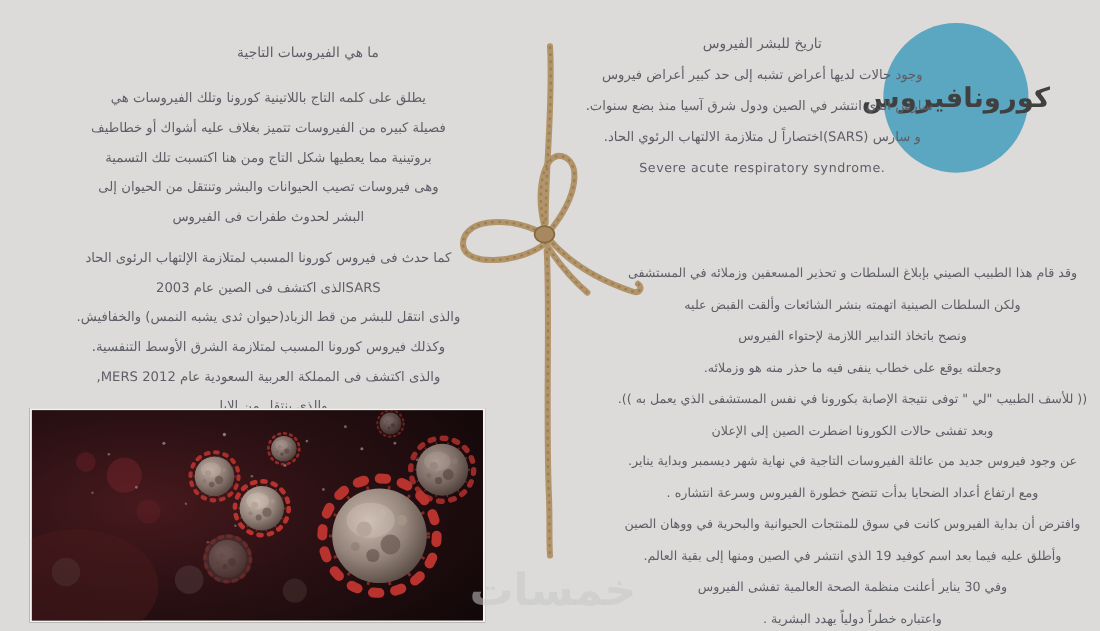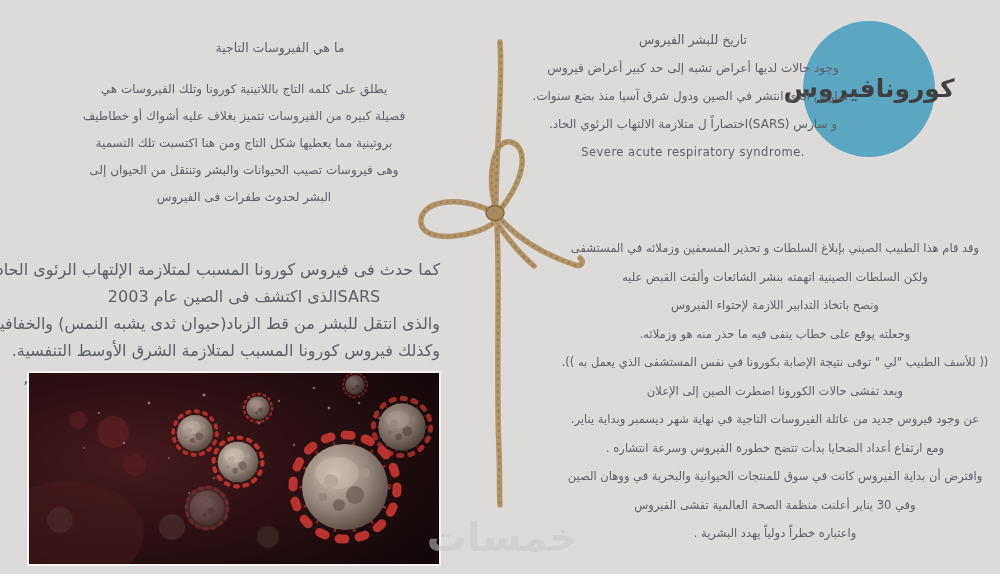--- a/index.html
+++ b/index.html
@@ -8,21 +8,21 @@
     background:#dcdbd9; color:#5e5e67;
     font-family:"DejaVu Sans", sans-serif;
   }
   p { margin:0; white-space:nowrap; text-align:center; }
   .col { position:absolute; }
   .rb1 { top:26px;  left:538px; width:310px; line-height:28px;   font-size:12px; }
   .rb1 .sec-title { font-size:12.5px; }
   .rb2 { top:234px; left:552px; width:446px; line-height:28.5px; font-size:11.5px; }
   .ltitle { position:absolute; top:40px; left:80px; width:400px; font-size:12.5px; }
   .lb1 { top:76px;  left:48px; width:392px; line-height:27px; font-size:12px; }
-  .lb2 { top:221px; left:48px; width:392px; line-height:27px; font-size:16px;margin-top:35px; }
+  .lb2 { top:221px; left:48px; width:392px; line-height:27px; font-size:12px; }
   .latin { font-size:11.5px; letter-spacing:0.5px; }
   .badge {
     position:absolute; left:803px; top:21px; width:132px; height:136px;
     border-radius:50%; background:#5ba6c0;
     display:flex; align-items:center; justify-content:center;
     color:#404040; font-size:25px; font-weight:bold; line-height:1.28;
   }
   .photo {
     position:absolute; left:27px; top:371px; width:410px; height:191px;
     border:2px solid #f4f3f1; background:#150a0b;
@@ -72,20 +72,21 @@
   <div class="col rb2" dir="rtl">
     <p>وقد قام هذا الطبيب الصيني بإبلاغ السلطات و تحذير المسعفين وزملائه في المستشفى</p>
     <p>ولكن السلطات الصينية اتهمته بنشر الشائعات وألقت القبض عليه</p>
     <p>ونصح باتخاذ التدابير اللازمة لإحتواء الفيروس</p>
     <p>وجعلته يوقع على خطاب ينفى فيه ما حذر منه هو وزملائه.</p>
     <p>(( للأسف الطبيب "لي " توفى نتيجة الإصابة بكورونا في نفس المستشفى الذي يعمل به )).</p>
     <p>وبعد تفشى حالات الكورونا اضطرت الصين إلى الإعلان</p>
     <p>عن وجود فيروس جديد من عائلة الفيروسات التاجية في نهاية شهر ديسمبر وبداية يناير.</p>
     <p>ومع ارتفاع أعداد الضحايا بدأت تتضح خطورة الفيروس وسرعة انتشاره .</p>
     <p>وافترض أن بداية الفيروس كانت في سوق للمنتجات الحيوانية والبحرية في ووهان الصين</p>
+    <p>وأطلق عليه فيما بعد اسم كوفيد 19 الذي انتشر في الصين ومنها إلى بقية العالم.</p>
     <p>وفي 30 يناير أعلنت منظمة الصحة العالمية تفشى الفيروس</p>
     <p>واعتباره خطراً دولياً يهدد البشرية .</p>
   </div>
 
   <p class="ltitle" dir="rtl">ما هي الفيروسات التاجية</p>
 
   <div class="col lb1" dir="rtl">
     <p>يطلق على كلمه التاج باللاتينية  كورونا وتلك الفيروسات هي</p>
     <p>فصيلة كبيره من الفيروسات تتميز بغلاف عليه أشواك أو خطاطيف</p>
     <p>بروتينية مما يعطيها شكل التاج ومن هنا اكتسبت تلك التسمية</p>

